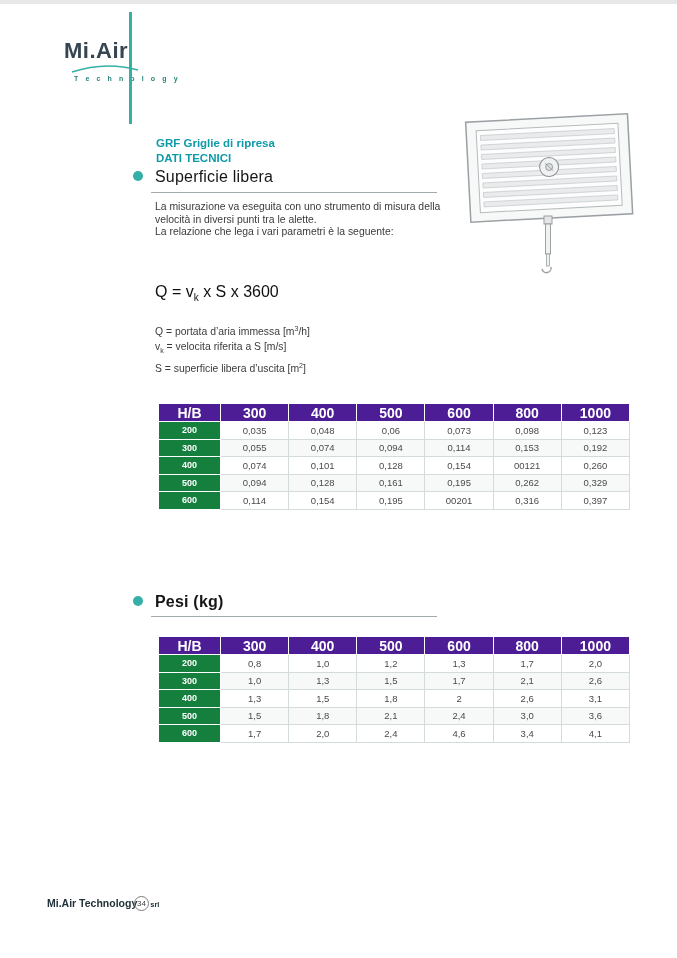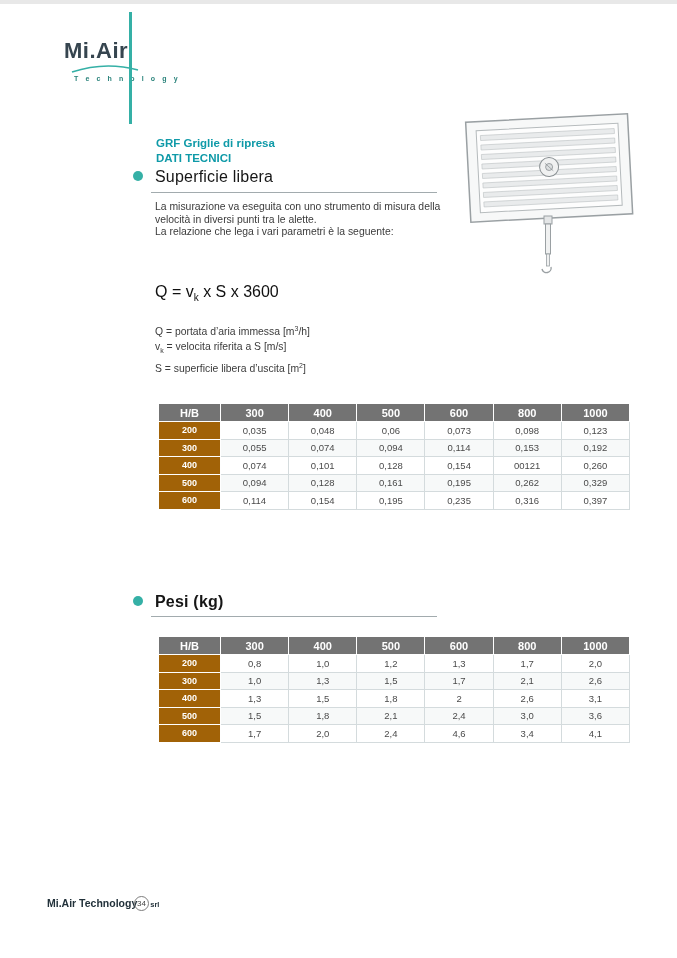--- a/index.html
+++ b/index.html
@@ -39,23 +39,23 @@
   .legend sup { font-size:7px; }
   .legend sub { font-size:7px; }
 
   
   .grille { position:absolute; left:458px; top:106px; }
 
   
   .tbl-wrap-1 { position:absolute; left:158px; top:399px; }
   .tbl-wrap-2 { position:absolute; left:158px; top:632px; }
   table { border-collapse:collapse; table-layout:fixed; width:472px; }
-  thead th { background:#737373; color:#ffffff; font-weight:bold; font-size:11px; height:18px; border:1px solid #ffffff; text-align:center; }
+  thead th { background:#4c1d95; color:#ffffff; font-weight:bold; font-size:14px; height:18px; border:1px solid #ffffff; text-align:center; }
   thead th:first-child { width:62px; }
-  tbody th { background:#a16207; color:#ffffff; font-weight:bold; font-size:9px; border:1px solid #ffffff; text-align:center; }
+  tbody th { background:#15803d; color:#ffffff; font-weight:bold; font-size:9px; border:1px solid #ffffff; text-align:center; }
   tbody td { background:#ffffff; color:#4a4a4a; font-size:9.5px; height:17.5px; border:1px solid #d4dbdd; text-align:center; }
   tbody tr:nth-child(even) td { background:#f7f9f9; }
 
   
   .footer-brand { position:absolute; left:47px; top:893px; font-size:10.5px; font-weight:bold; color:#22313a; }
   .footer-brand .srl { font-size:7.5px; font-weight:bold; margin-left:2px;padding-left:11px; }
   .page-badge { position:absolute; left:134px; top:892px; width:15px; height:15px; border:1px solid #7d7d7d; border-radius:50%;
     font-size:8px; color:#444; display:flex; align-items:center; justify-content:center; }
   .footer-address { position:absolute; left:157px; top:893px; font-size:8.8px; line-height:12.5px; color:#555; }
 </style>
@@ -166,21 +166,21 @@
             <td>0,161</td>
             <td>0,195</td>
             <td>0,262</td>
             <td>0,329</td>
           </tr>
           <tr>
             <th>600</th>
             <td>0,114</td>
             <td>0,154</td>
             <td>0,195</td>
-            <td>0,235</td>
+            <td>00201</td>
             <td>0,316</td>
             <td>0,397</td>
           </tr>
         </tbody>
       </table>
   </div>
 
   <div class="section-dot dot-2"></div>
   <div class="section-title title-2">Pesi (kg)</div>
   <div class="section-rule rule-2"></div>

